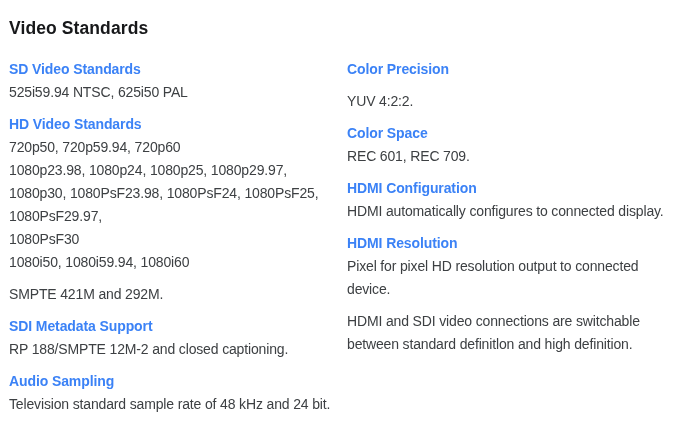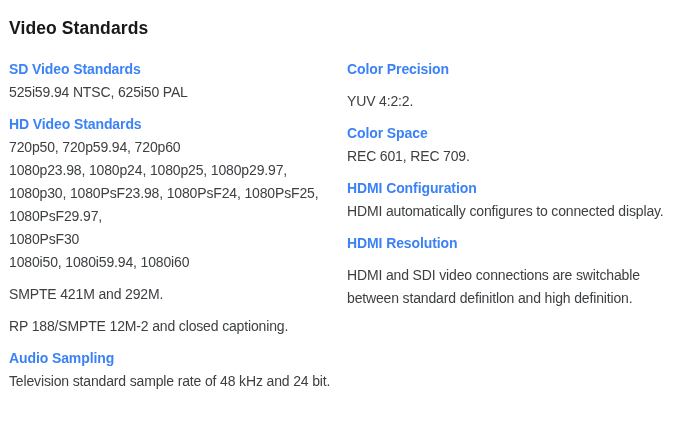--- a/index.html
+++ b/index.html
@@ -83,20 +83,21 @@
 1080PsF29.97,
 1080PsF30
 1080i50, 1080i59.94, 1080i60</p>
       </div>
 
       <div class="spec">
         <p class="spec-value">SMPTE 421M and 292M.</p>
       </div>
 
       <div class="spec">
+        <h3 class="spec-label">SDI Metadata Support</h3>
         <p class="spec-value">RP 188/SMPTE 12M-2 and closed captioning.</p>
       </div>
 
       <div class="spec">
         <h3 class="spec-label">Audio Sampling</h3>
         <p class="spec-value">Television standard sample rate of 48 kHz and 24 bit.</p>
       </div>
 
     </div>
 
@@ -115,20 +116,22 @@
         <p class="spec-value">REC 601, REC 709.</p>
       </div>
 
       <div class="spec">
         <h3 class="spec-label">HDMI Configuration</h3>
         <p class="spec-value">HDMI automatically configures to connected display.</p>
       </div>
 
       <div class="spec">
         <h3 class="spec-label">HDMI Resolution</h3>
+        <p class="spec-value">Pixel for pixel HD resolution output to connected
+device.</p>
       </div>
 
       <div class="spec">
         <p class="spec-value">HDMI and SDI video connections are switchable
 between standard definitlon and high definition.</p>
       </div>
 
     </div>
 
   </div>

